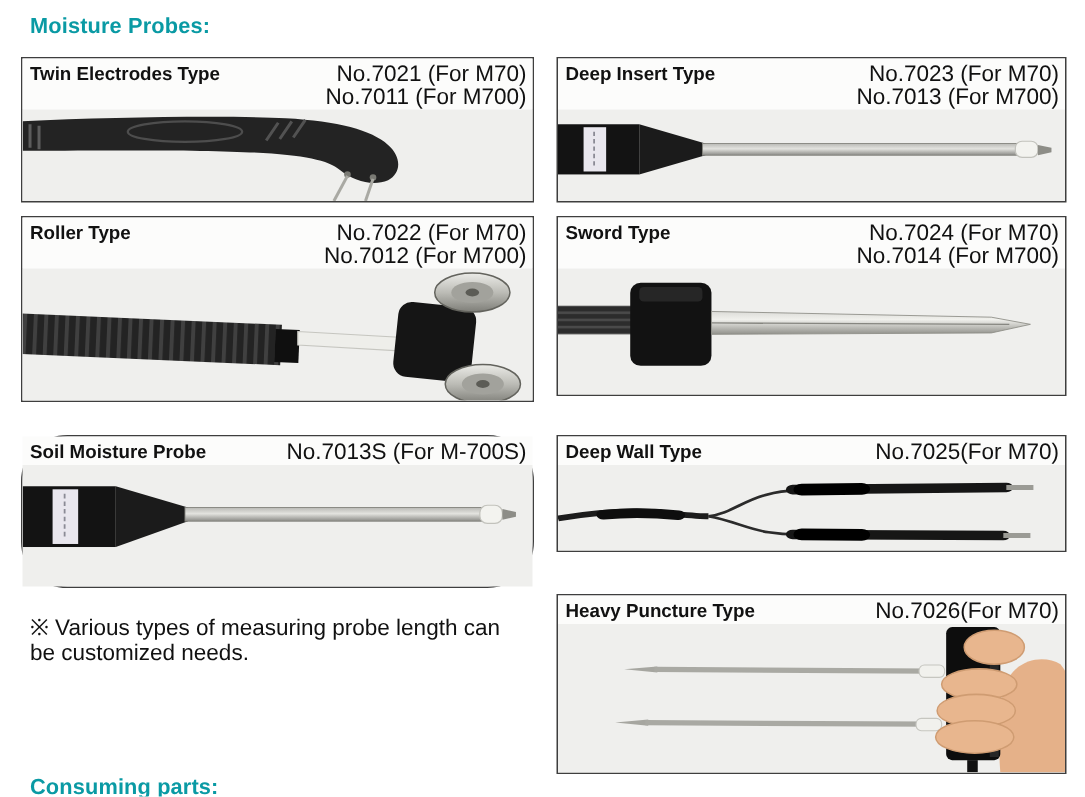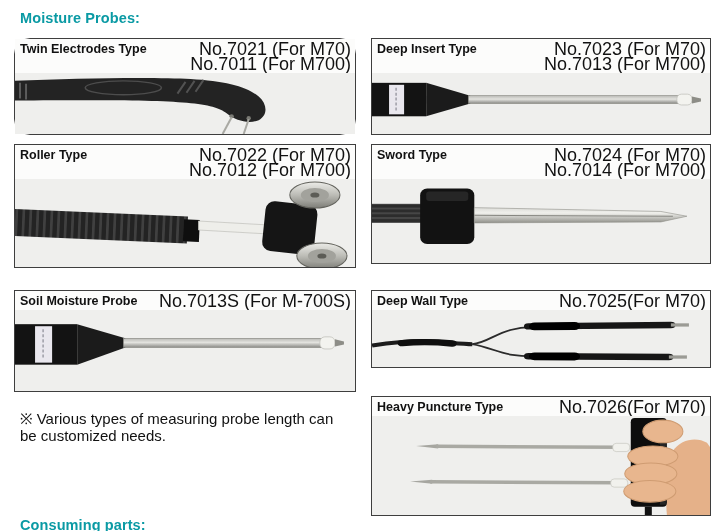--- a/index.html
+++ b/index.html
@@ -33,42 +33,42 @@
     align-items: flex-start;
     padding: 3px 4px 1px 5px;
     background: #fcfcfb;
   }
   .card-title {
     font-size: 12.5px;
     font-weight: bold;
     white-space: nowrap;
   }
   .card-models {
-    font-size: 18px;
+    font-size: 15px;
     text-align: right;
     line-height: 15px;
     white-space: nowrap;
   }
   .card-models span { display: block; }
   .card-photo {
     flex: 1;
     position: relative;
     background: #efefed;
     overflow: hidden;
   }
   .card-photo svg {
     position: absolute;
     left: 0; top: 0;
     width: 100%; height: 100%;
   }
-  #card-twin   { left: 14px;  top: 38px;  width: 342px; height: 97px; border-radius: 16px; }
+  #card-twin   { left: 14px;  top: 38px;  width: 342px; height: 97px; }
   #card-insert { left: 371px; top: 38px;  width: 340px; height: 97px; }
   #card-roller { left: 14px;  top: 144px; width: 342px; height: 124px; }
   #card-sword  { left: 371px; top: 144px; width: 340px; height: 120px; }
-  #card-soil   { left: 14px;  top: 290px; width: 342px; height: 102px; }
+  #card-soil   { left: 14px;  top: 290px; width: 342px; height: 102px; border-radius: 31px; }
   #card-wall   { left: 371px; top: 290px; width: 340px; height: 78px; }
   #card-heavy  { left: 371px; top: 396px; width: 340px; height: 120px; }
   .note {
     position: absolute;
     left: 20px;
     top: 410px;
     width: 326px;
     font-size: 15px;
     line-height: 17px;
   }

